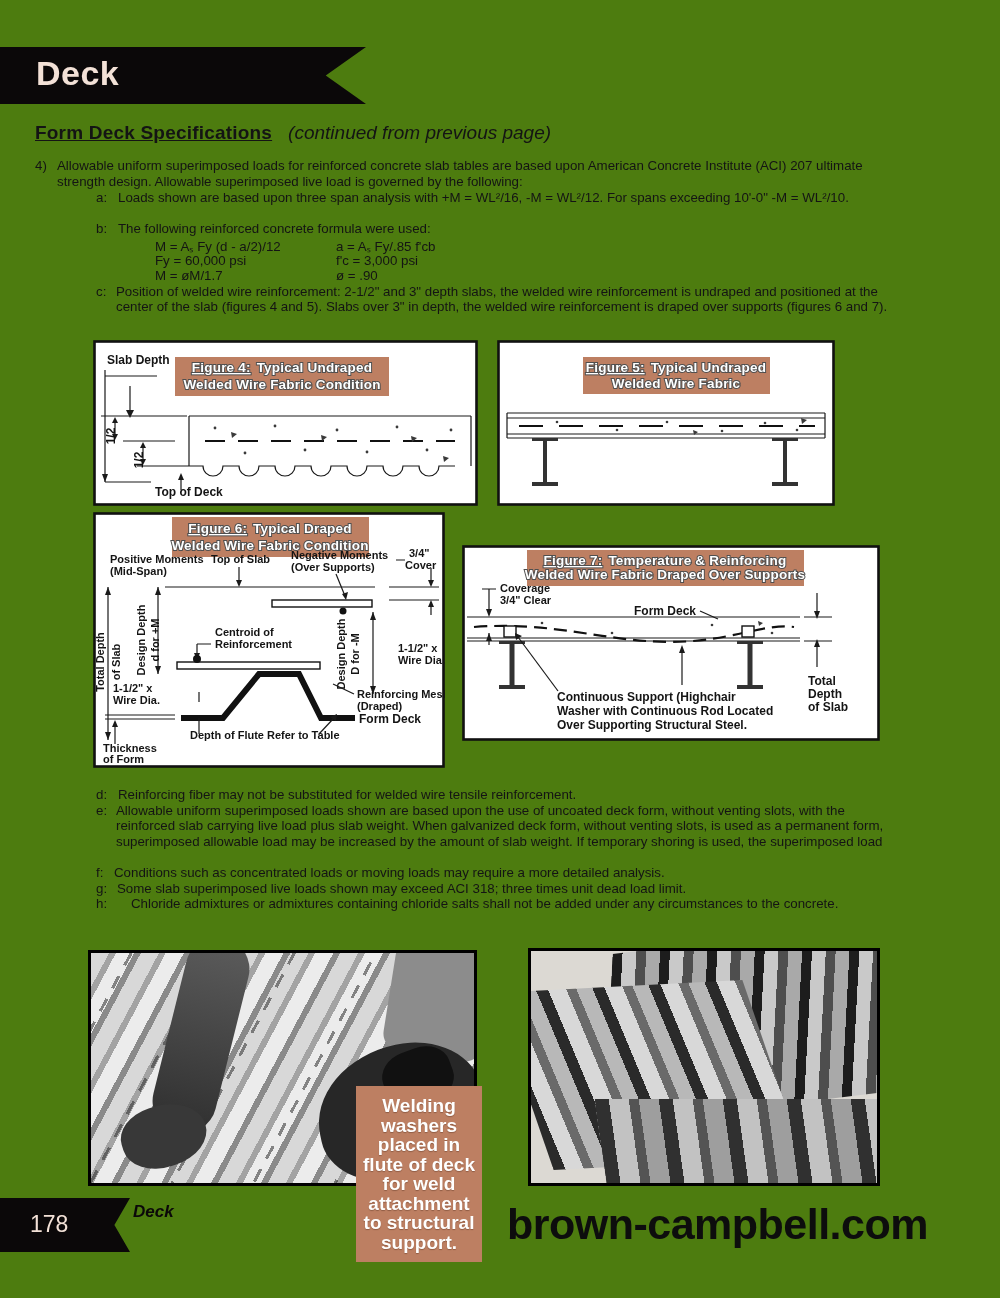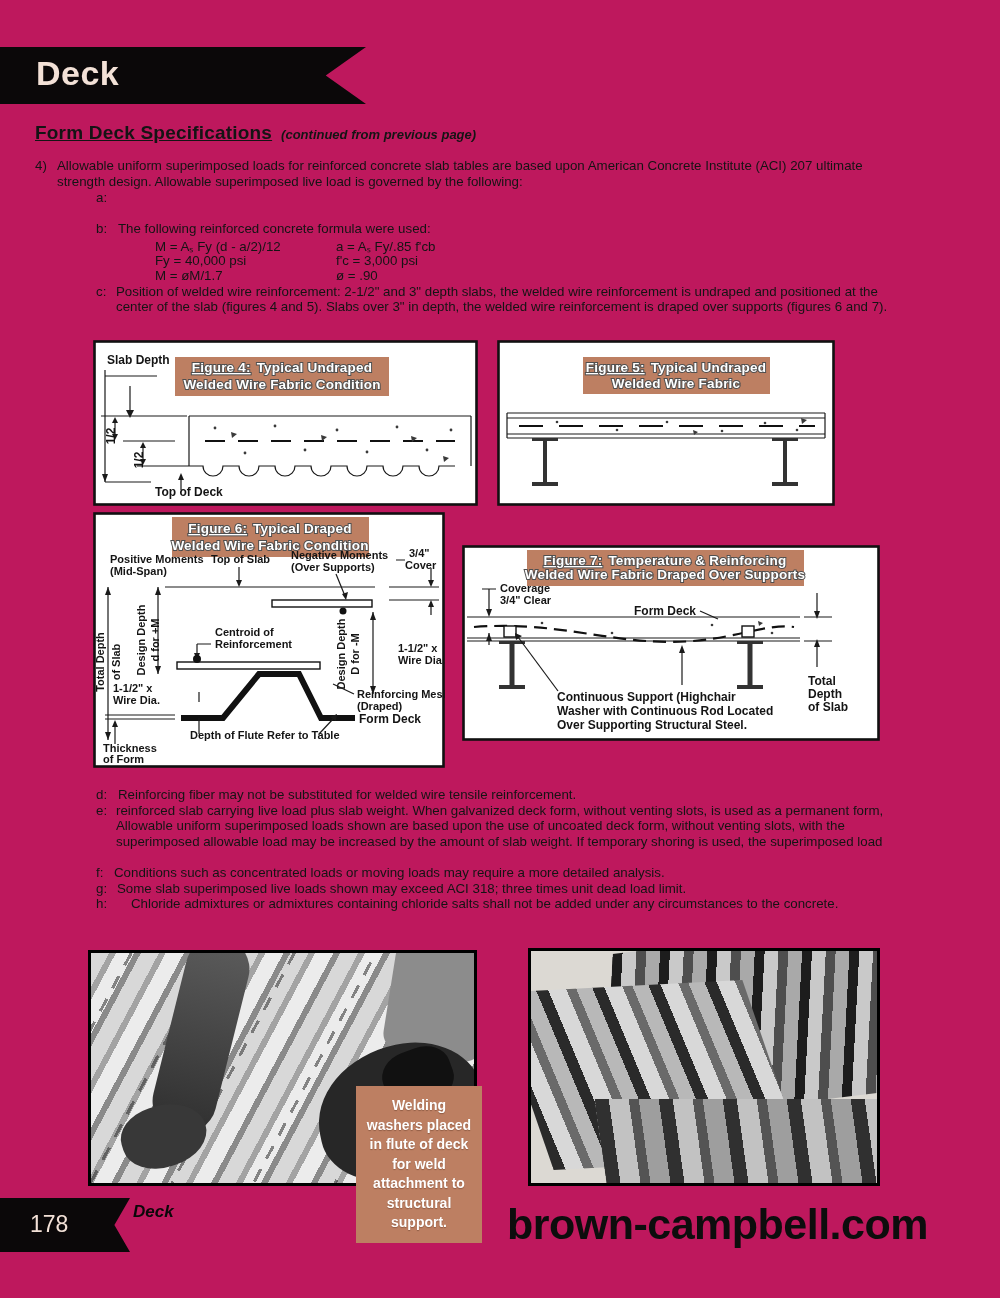--- a/index.html
+++ b/index.html
@@ -1,34 +1,34 @@
 <!DOCTYPE html>
 <html><head>
 <meta charset="utf-8">
 <style>
   html,body{margin:0;padding:0;background:#fff;}
-  .page{position:relative;width:1000px;height:1298px;background:#be185d;overflow:hidden;
+  .page{position:relative;width:1000px;height:1298px;background:#4d7c0f;overflow:hidden;
         font-family:"Liberation Sans",sans-serif;color:#141414;}
   
   .ribbon{position:absolute;background:#0b0809;}
   .ribbon.top{left:0;top:47px;width:366px;height:57px;
         clip-path:polygon(0 0,100% 0,89% 50%,100% 100%,0 100%);}
   .ribbon.top .rt{color:#f3e1d7;font-size:34px;font-weight:bold;letter-spacing:.5px;
         padding:7px 0 0 36px;}
   .ribbon.bottom{left:0;top:1198px;width:130px;height:54px;
         clip-path:polygon(0 0,100% 0,88% 50%,100% 100%,0 100%);}
   .pgnum{position:absolute;left:30px;top:1211px;color:#f3e1d7;font-size:23px;font-weight:normal;}
   .ftr-section{position:absolute;left:133px;top:1202px;font-size:17px;font-weight:bold;
         font-style:italic;color:#0b0809;}
   .website{position:absolute;right:72px;top:1200px;font-size:43px;font-weight:bold;
         letter-spacing:-.5px;color:#0d0d0d;}
   
   .hd{position:absolute;left:35px;top:122px;white-space:nowrap;}
   .hd .h1{font-size:19px;font-weight:bold;text-decoration:underline;letter-spacing:.2px;}
-  .hd .h2{font-size:13px;font-weight:bold;font-style:italic;margin-left:9px;}
+  .hd .h2{font-size:19px;font-weight:normal;font-style:italic;margin-left:16px;}
   
   .li{position:absolute;font-size:13.3px;line-height:15.6px;white-space:nowrap;}
   .li .mk{position:absolute;}
   .li .lns{position:absolute;top:0;}
   .frow{position:absolute;font-size:13.3px;white-space:nowrap;}
   
   .fig{position:absolute;}
   svg text{font-family:"Liberation Sans",sans-serif;fill:#141414;}
   .ft{font-size:13.5px;font-weight:bold;fill:#ffffff;stroke:#4f4f4f;stroke-width:2px;
       paint-order:stroke;letter-spacing:.2px;text-anchor:middle;}
@@ -61,21 +61,21 @@
       border-radius:40%;transform:rotate(-20deg);}
   .photo.right{left:528px;top:948px;width:346px;height:232px;background:#dcd9d3;}
   .sheet{position:absolute;}
   .sheet.s1{right:-30px;top:-14px;width:300px;height:170px;transform:rotate(-7deg) skewX(-10deg);
       background:repeating-linear-gradient(90deg,#1d1d1d 0 10px,#c9c9c9 10px 24px,#4e4e4e 24px 34px,#a9a9a9 34px 48px);}
   .sheet.s2{left:-8px;top:34px;width:250px;height:180px;transform:rotate(-3deg) skewX(16deg);
       background:repeating-linear-gradient(86deg,#2a2a2a 0 12px,#d8d8d8 12px 30px,#6a6a6a 30px 40px,#b8b8b8 40px 56px);}
   .sheet.s3{left:70px;top:148px;width:290px;height:90px;transform:skewX(8deg);
       background:repeating-linear-gradient(90deg,#303030 0 14px,#c2c2c2 14px 34px,#545454 34px 44px,#9e9e9e 44px 64px);}
   .caption{position:absolute;left:356px;top:1086px;width:112px;padding:10px 7px;background:#bd7f62;
-      color:#fff;font-size:14px;font-weight:bold;text-align:center;line-height:19.5px;
+      color:#fff;font-size:19px;font-weight:bold;text-align:center;line-height:19.5px;
       text-shadow:0 1px 1px rgba(60,30,15,.35);}
 </style>
 </head>
 <body>
 
 <div class="page">
 
   <div class="ribbon top">
     <div class="rt">Deck</div>
   </div>
@@ -88,33 +88,34 @@
     <span class="mk" style="left:35px">4)</span>
     <div class="lns" style="left:57px">
       <div>Allowable uniform superimposed loads for reinforced concrete slab tables are based upon American Concrete Institute (ACI) 207 ultimate</div>
       <div>strength design.  Allowable superimposed live load is governed by the following:</div>
     </div>
   </div>
 
   <div class="li" style="left:0;top:189.5px">
     <span class="mk" style="left:96px">a:</span>
     <div class="lns" style="left:118px">
+      <div>Loads shown are based upon three span analysis with +M = WL²/16, -M = WL²/12.  For spans exceeding 10'-0" -M = WL²/10.</div>
     </div>
   </div>
 
   <div class="li" style="left:0;top:221px">
     <span class="mk" style="left:96px">b:</span>
     <div class="lns" style="left:118px">
         <div>The following reinforced concrete formula were used:</div>
       </div>
   </div>
 
   <div class="frow" style="left:155px;top:237px">M = Aₛ Fy (d - a/2)/12</div>
   <div class="frow" style="left:336px;top:237px">a = Aₛ Fy/.85 f'cb</div>
-  <div class="frow" style="left:155px;top:252.5px">Fy = 40,000 psi</div>
+  <div class="frow" style="left:155px;top:252.5px">Fy = 60,000 psi</div>
   <div class="frow" style="left:336px;top:252.5px">f'c = 3,000 psi</div>
   <div class="frow" style="left:155px;top:268px">M = øM/1.7</div>
   <div class="frow" style="left:336px;top:268px">ø = .90</div>
 
   <div class="li" style="left:0;top:283.5px">
     <span class="mk" style="left:96px">c:</span>
     <div class="lns" style="left:116px">
       <div>Position of welded wire reinforcement: 2-1/2" and 3" depth slabs, the welded wire reinforcement is undraped and positioned at the</div>
       <div>center of the slab (figures 4 and 5).  Slabs over 3" in depth, the welded wire reinforcement is draped over supports (figures 6 and 7).</div>
     </div>
@@ -301,22 +302,22 @@
 
   <div class="li" style="left:0;top:787px">
     <span class="mk" style="left:96px">d:</span>
     <div class="lns" style="left:118px">
         <div>Reinforcing fiber may not be substituted for welded wire tensile reinforcement.</div>
       </div>
   </div>
   <div class="li" style="left:0;top:802.5px">
     <span class="mk" style="left:96px">e:</span>
     <div class="lns" style="left:116px">
+      <div>Allowable uniform superimposed loads shown are based upon the use of uncoated deck form, without venting slots, with the</div>
       <div>reinforced slab carrying live load plus slab weight.  When galvanized deck form, without venting slots, is used as a permanent form,</div>
-      <div>Allowable uniform superimposed loads shown are based upon the use of uncoated deck form, without venting slots, with the</div>
       <div>superimposed allowable load may be increased by the amount of slab weight.  If temporary shoring is used, the superimposed load</div>
     </div>
   </div>
   <div class="li" style="left:0;top:865px">
     <span class="mk" style="left:96px">f:</span>
     <div class="lns" style="left:114px">
         <div>Conditions such as concentrated loads or moving loads may require a more detailed analysis.</div>
       </div>
   </div>
   <div class="li" style="left:0;top:880.5px">

